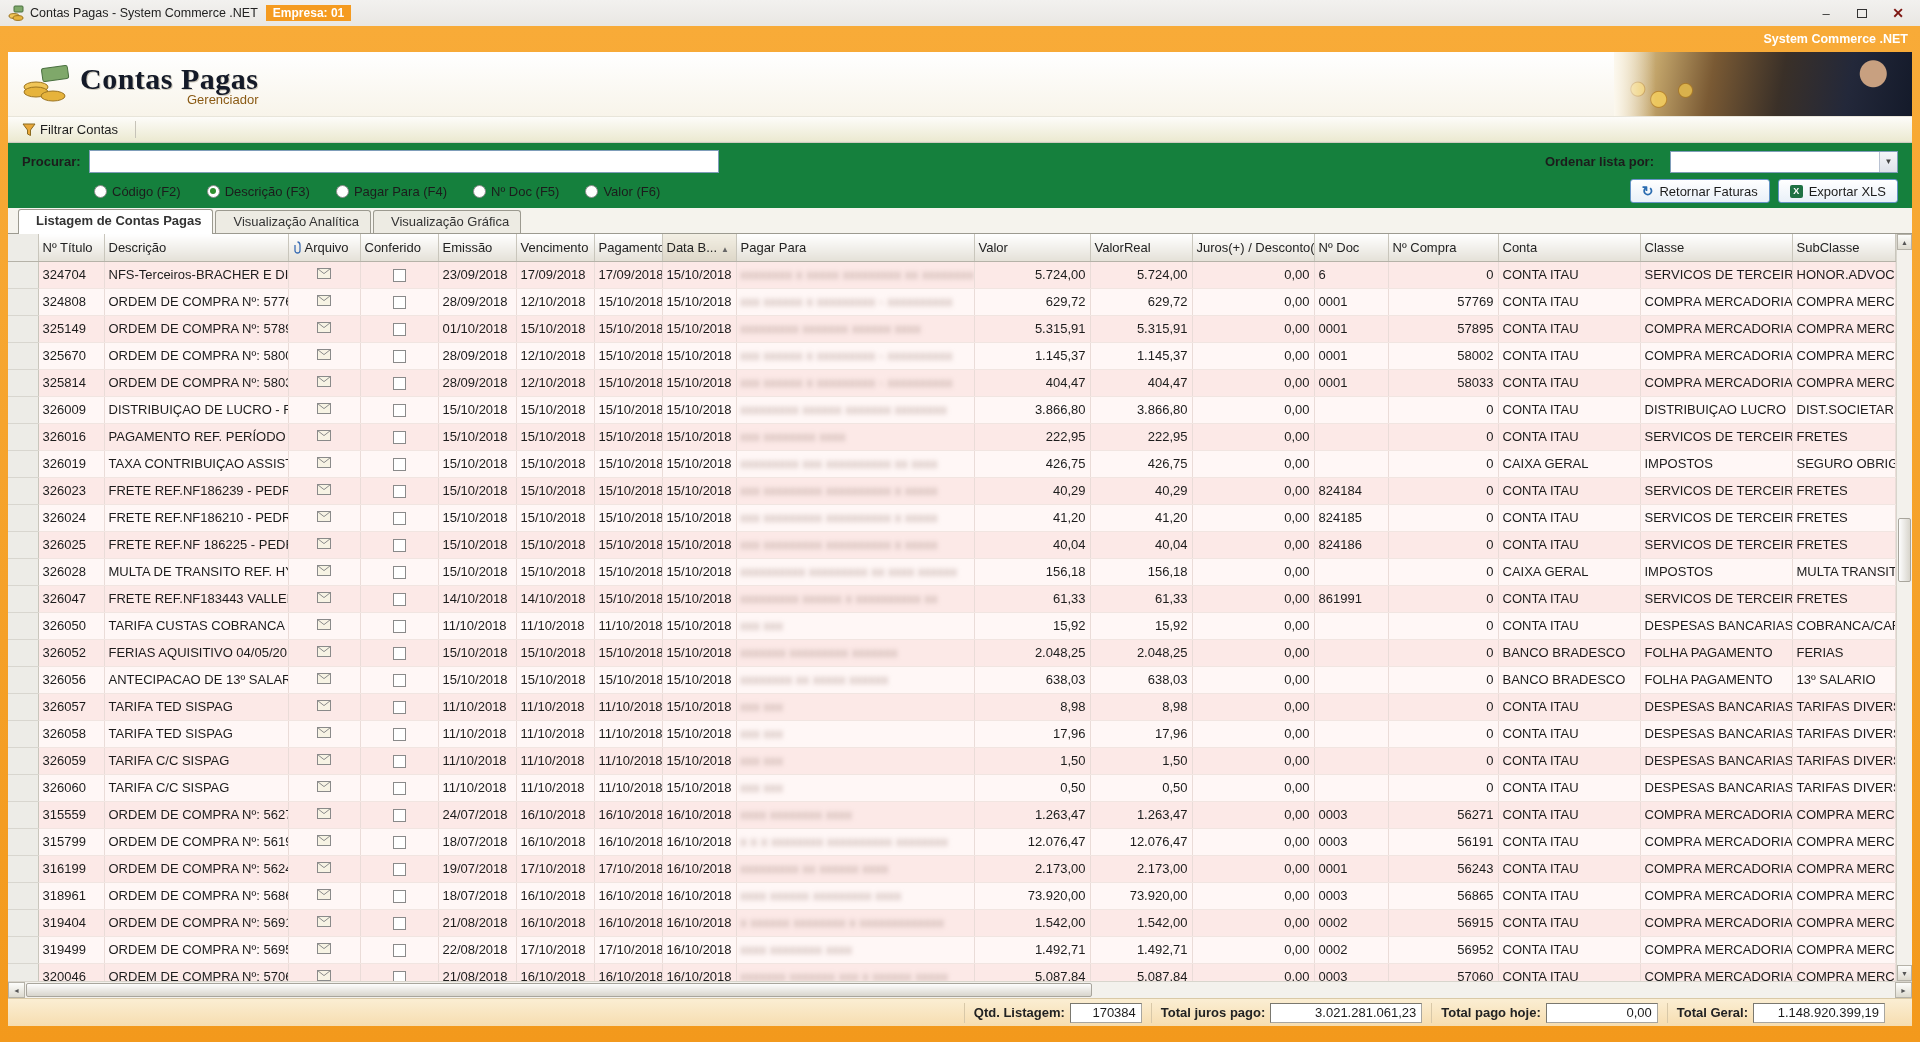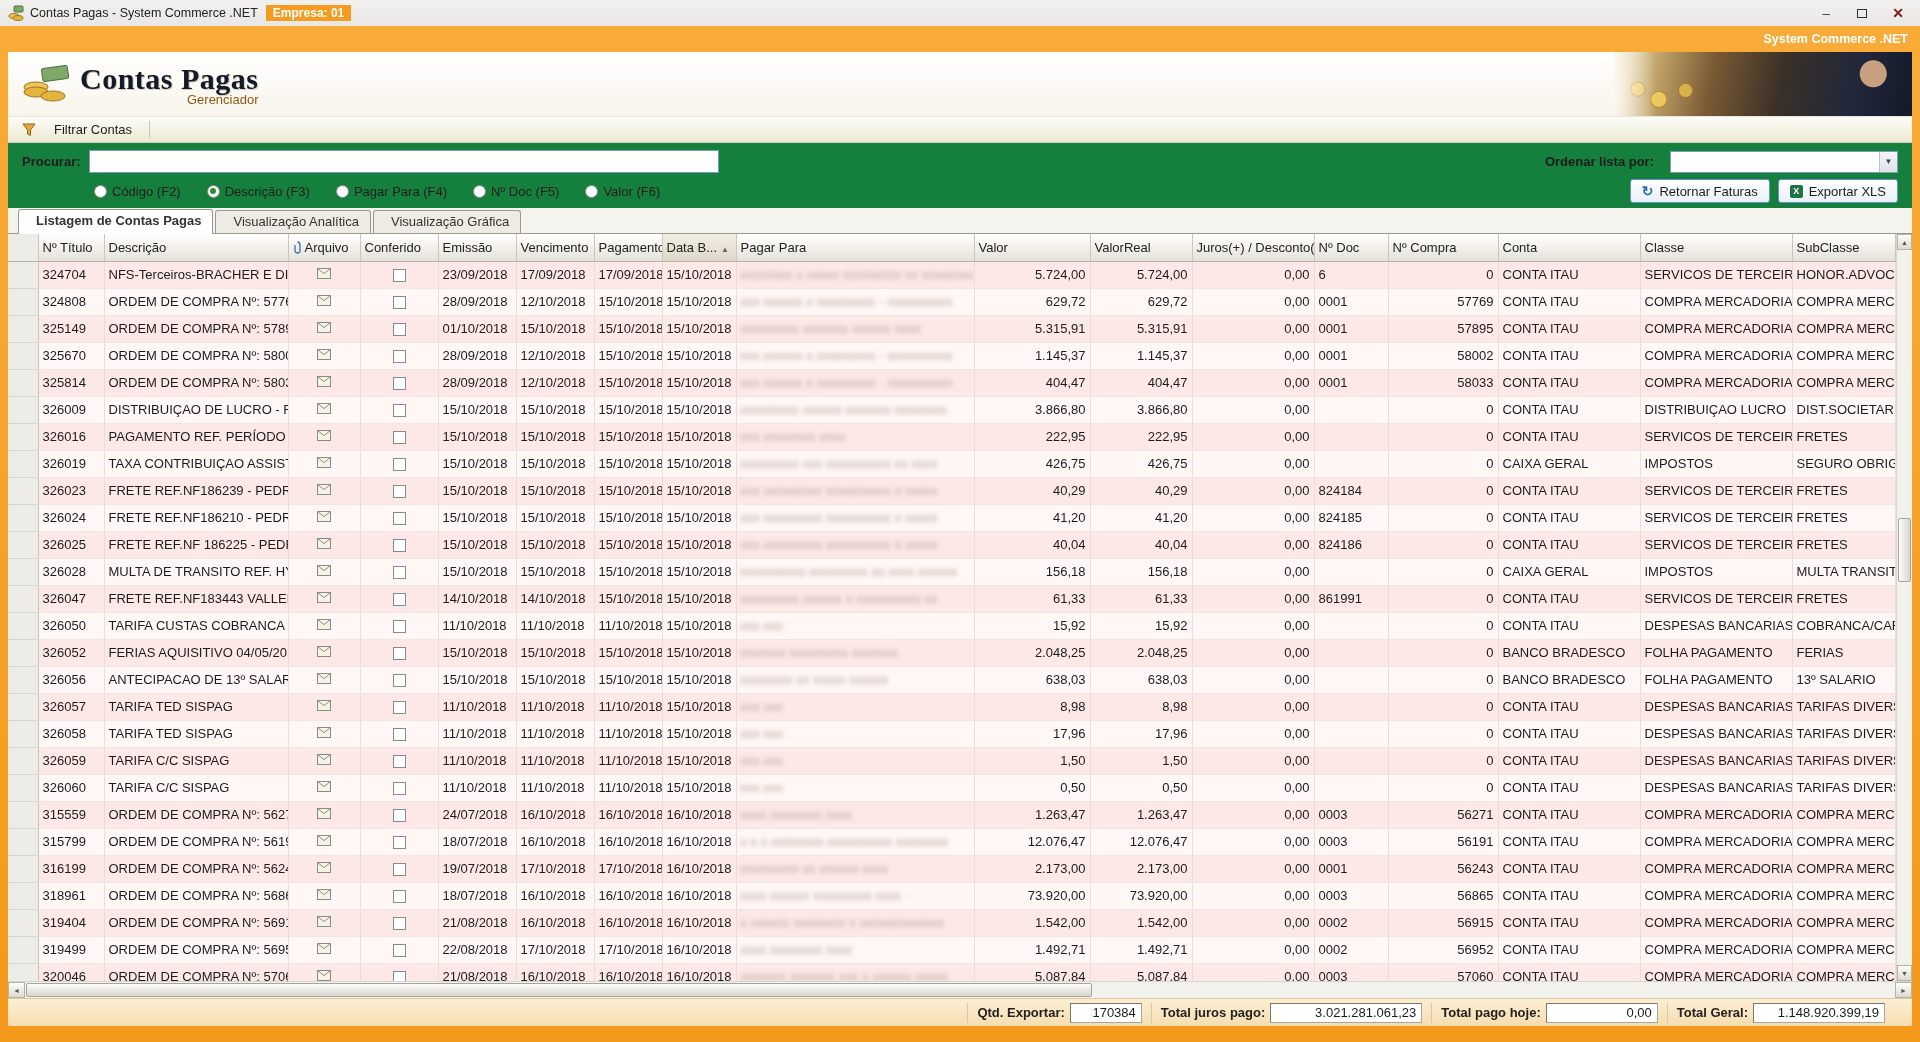--- a/index.html
+++ b/index.html
@@ -42,21 +42,21 @@
       radial-gradient(circle at 24% 60%, #d9b14c 0 6px, #a87a2a 7px, rgba(0,0,0,0) 8px),
       radial-gradient(circle at 87% 34%, #c8a080 0 13px, rgba(0,0,0,0) 14px),
       linear-gradient(100deg,#e9d9b2 0%,#c1a369 15%,#7a5a34 33%,#3a3028 56%,#23283a 78%,#141a2a 100%);
   }
 
   
   .toolbar { height:27px; background:linear-gradient(#fdfcf9,#ecead2 95%,#e4e1d5);
     border-top:1px solid #e8e5da; border-bottom:1px solid #cfccc0;
     display:flex; align-items:center; padding-left:10px; gap:7px; }
   .toolbar .sep { width:1px; height:17px; background:#c6c3b8; margin-left:6px; }
-  .tool-item { display:flex; align-items:center; gap:18px; font-size:13px; padding:2px 4px; }
+  .tool-item { display:flex; align-items:center; gap:4px; font-size:13px; padding:2px 4px; }
 
   
   .filter-panel { background:#15803d; padding:7px 14px 5px 14px; }
   .f-row { display:flex; align-items:center; }
   .f-row1 .lbl { font-weight:bold; margin-right:8px; }
   .search-input { width:630px; height:23px; border:1px solid #7f9db9; padding:0 5px; font-size:13px; }
   .order-group { margin-left:auto; display:flex; align-items:center; gap:8px; }
   .order-group .lbl { font-weight:bold; }
   .combo { width:228px; height:22px; border:1px solid #7f9db9; background:#fff;
     display:flex; align-items:stretch; }
@@ -919,21 +919,21 @@
     </div>
 
     <div class="hscroll">
       <div class="sb-btn left">◄</div>
       <div class="h-thumb"></div>
       <div class="sb-btn right">►</div>
     </div>
 
     <div class="statusbar">
       <div class="st-group">
-        <span class="st-lbl">Qtd. Exportar:</span>
+        <span class="st-lbl">Qtd. Listagem:</span>
         <div class="st-box w70">170384</div>
       </div>
       <div class="st-group">
         <span class="st-lbl">Total juros pago:</span>
         <div class="st-box w150">3.021.281.061,23</div>
       </div>
       <div class="st-group">
         <span class="st-lbl">Total pago hoje:</span>
         <div class="st-box w110">0,00</div>
       </div>

